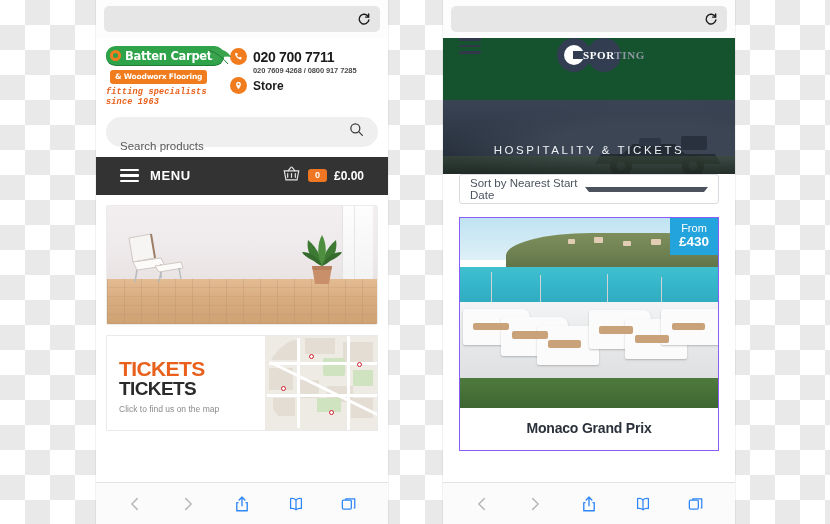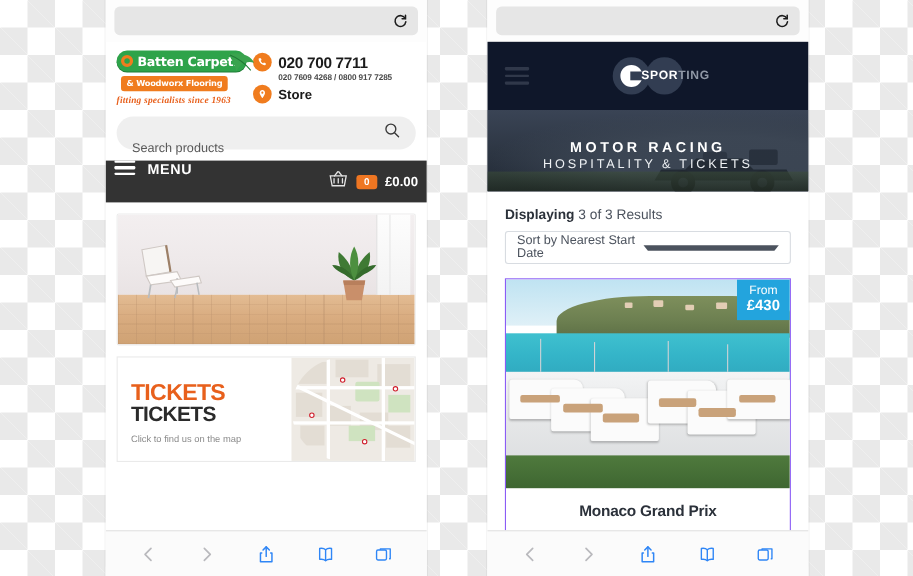--- a/index.html
+++ b/index.html
@@ -50,39 +50,39 @@
      background:#f07c1e;border:2px solid #2ea34a;box-sizing:border-box;}
   .logo-dot:after{content:"";position:absolute;left:3px;top:3px;width:5px;height:5px;
      border-radius:50%;background:#2ea34a;}
   .logo-pill span{color:#fff;font-weight:bold;font-size:11.5px;letter-spacing:-.3px;
      font-family:"DejaVu Sans",sans-serif;}
   .logo-sub{margin-top:-3px;margin-left:4px;height:14px;background:#f07c1e;border-radius:3px;
      display:inline-flex;align-items:center;padding:0 5px;box-sizing:border-box;}
   .logo-sub span{color:#fff;font-weight:bold;font-size:7.5px;letter-spacing:-.2px;
      font-family:"DejaVu Sans",sans-serif;}
   .logo-tag{margin-top:3px;color:#e8601c;font-size:8.5px;font-style:italic;
-     font-family:Liberation Serif, serif;font-weight:bold;letter-spacing:.2px;}
+     font-family:Liberation Mono, monospace;font-weight:bold;letter-spacing:.2px;}
   .leaf{position:absolute;right:-8px;top:0px;width:26px;height:22px;}
 
   .bc-contact{flex:1;padding-top:2px;}
   .bc-row{display:flex;align-items:center;gap:6px;}
   .circ{width:17px;height:17px;border-radius:50%;background:#f07c1e;flex:none;
      display:flex;align-items:center;justify-content:center;color:#fff;}
   .circ svg{display:block}
   .bc-phone{font-size:14px;font-weight:bold;color:#1b1b1b;letter-spacing:-.3px;}
   .bc-phone2{font-size:7.5px;color:#4a4a4a;margin:1px 0 2px 23px;letter-spacing:-.1px;font-weight:bold;}
   .bc-store{font-size:12px;font-weight:bold;color:#1b1b1b;}
 
   .bc-search{margin:8px 10px 10px 10px;height:30px;background:#efefef;border-radius:15px;
      display:flex;align-items:center;padding:0 14px;box-sizing:border-box;}
   .bc-search .ph{flex:1;font-size:11.5px;color:#585858;margin-top:28px;}
   .bc-search .mg{color:#3a3a3a;}
 
-  .bc-menubar{background:#333333;height:38px;display:flex;
-     padding:0 8px;box-sizing:border-box;}
+  .bc-menubar{background:#333333;height:38px;display:flex;align-items:center;
+     padding:0 24px;box-sizing:border-box;}
   .burger{width:19px;display:flex;flex-direction:column;gap:3px;}
   .burger i{display:block;height:2.4px;background:#fff;border-radius:1px;}
   .menu-word{color:#fff;font-weight:bold;font-size:13px;letter-spacing:.6px;margin-left:11px;}
   .bc-cartwrap{margin-left:auto;display:flex;align-items:center;gap:7px;}
   .basket{color:#e4e4e4;}
   .cart-badge{background:#ef7622;color:#fff;font-size:9px;font-weight:bold;
      border-radius:3px;padding:2px 7px;line-height:1;}
   .cart-total{color:#fff;font-weight:bold;font-size:12px;}
 
   
@@ -116,22 +116,22 @@
   .sr-map{width:112px;position:relative;overflow:hidden;background:#eeeae4;}
   .sr-map .road{position:absolute;background:#fff;}
   .sr-map .park{position:absolute;background:#cfe3c0;}
   .sr-map .blk{position:absolute;background:#e3ddd4;}
   .sr-map .tube{position:absolute;width:5px;height:5px;border-radius:50%;
      border:1.6px solid #d0202e;background:#fff;box-sizing:border-box;}
   .sr-mapmask{position:absolute;right:0;top:0;width:112px;height:100%;
      border-radius:60px 0 0 60px;overflow:hidden;}
 
   
-  .gs-head{height:62px;display:flex;align-items:center;padding:0 16px;box-sizing:border-box;
-     background:#0f172a;}
+  .gs-head{height:62px;display:flex;align-items:flex-start;padding:0 16px;box-sizing:border-box;
+     background:#14532d;font-family:Liberation Serif, serif;}
   .gs-burger{width:22px;display:flex;flex-direction:column;gap:4px;}
   .gs-burger i{display:block;height:2.6px;background:#30384a;border-radius:1px;}
   .gs-logo{flex:1;display:flex;align-items:center;justify-content:center;position:relative;
      margin-right:22px;}
   .go-g{width:34px;height:34px;border-radius:50%;background:#323d52;position:relative;}
   .go-g:before{content:"";position:absolute;left:7px;top:7px;width:20px;height:20px;
      border-radius:50%;background:#fff;}
   .go-g:after{content:"";position:absolute;left:16px;top:13px;width:15px;height:8px;background:#323d52;}
   .go-o{width:34px;height:34px;border-radius:50%;background:#323d52;margin-left:-4px;position:relative;}
   .go-sporting{position:absolute;left:50%;top:50%;transform:translate(-6px,-50%);
@@ -398,27 +398,23 @@
       <svg class="gs-car" viewBox="0 0 140 54">
         <path d="M6 40 H132 L126 30 H96 L86 20 H44 L34 30 H12 Z" fill="#11161e"></path>
         <rect x="92" y="12" width="26" height="14" rx="2" fill="#1a212c"></rect>
         <circle cx="32" cy="42" r="11" fill="#0b0e13"></circle>
           <circle cx="32" cy="42" r="4.5" fill="#2a3140"></circle>
         <circle cx="104" cy="42" r="11" fill="#0b0e13"></circle>
           <circle cx="104" cy="42" r="4.5" fill="#2a3140"></circle>
         <rect x="50" y="14" width="22" height="8" rx="3" fill="#232b38"></rect>
       </svg>
       <div class="gs-grass"></div>
-      <div class="gs-b1">MOTOR RACING</div>
       <div class="gs-b2">HOSPITALITY &amp; TICKETS</div>
     </div>
 
-    <div class="gs-displaying">
-      <b>Displaying</b><span> 3 of 3 Results</span>
-    </div>
 
     <div class="gs-select">
       <span>Sort by Nearest Start Date</span>
       <span class="caret"></span>
     </div>
 
     <div class="gs-card">
       <div class="gs-img">
         <div class="sky"></div>
         <div class="hill"></div>

